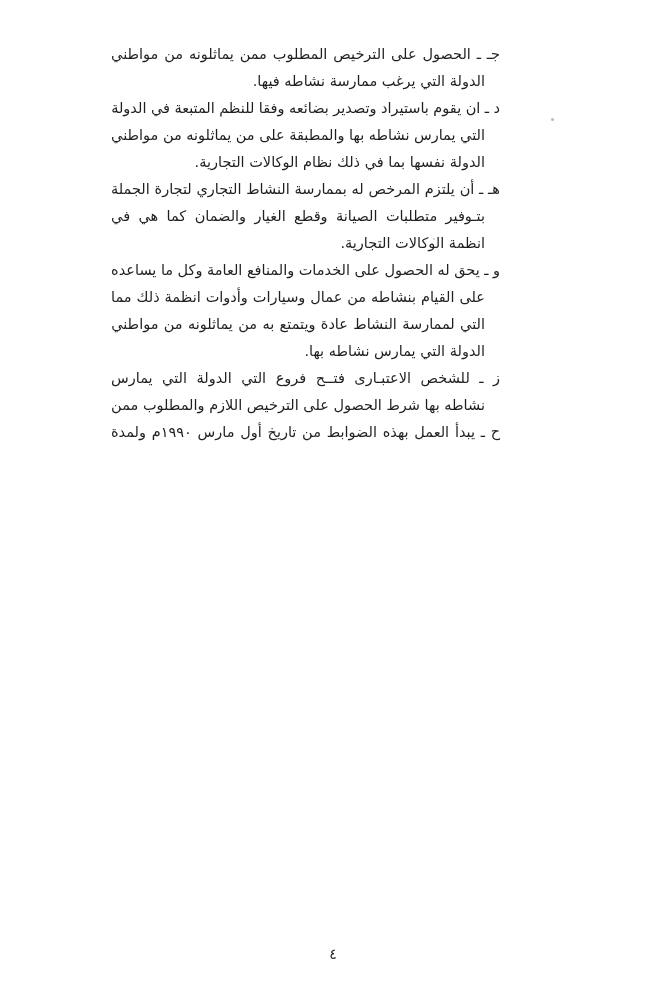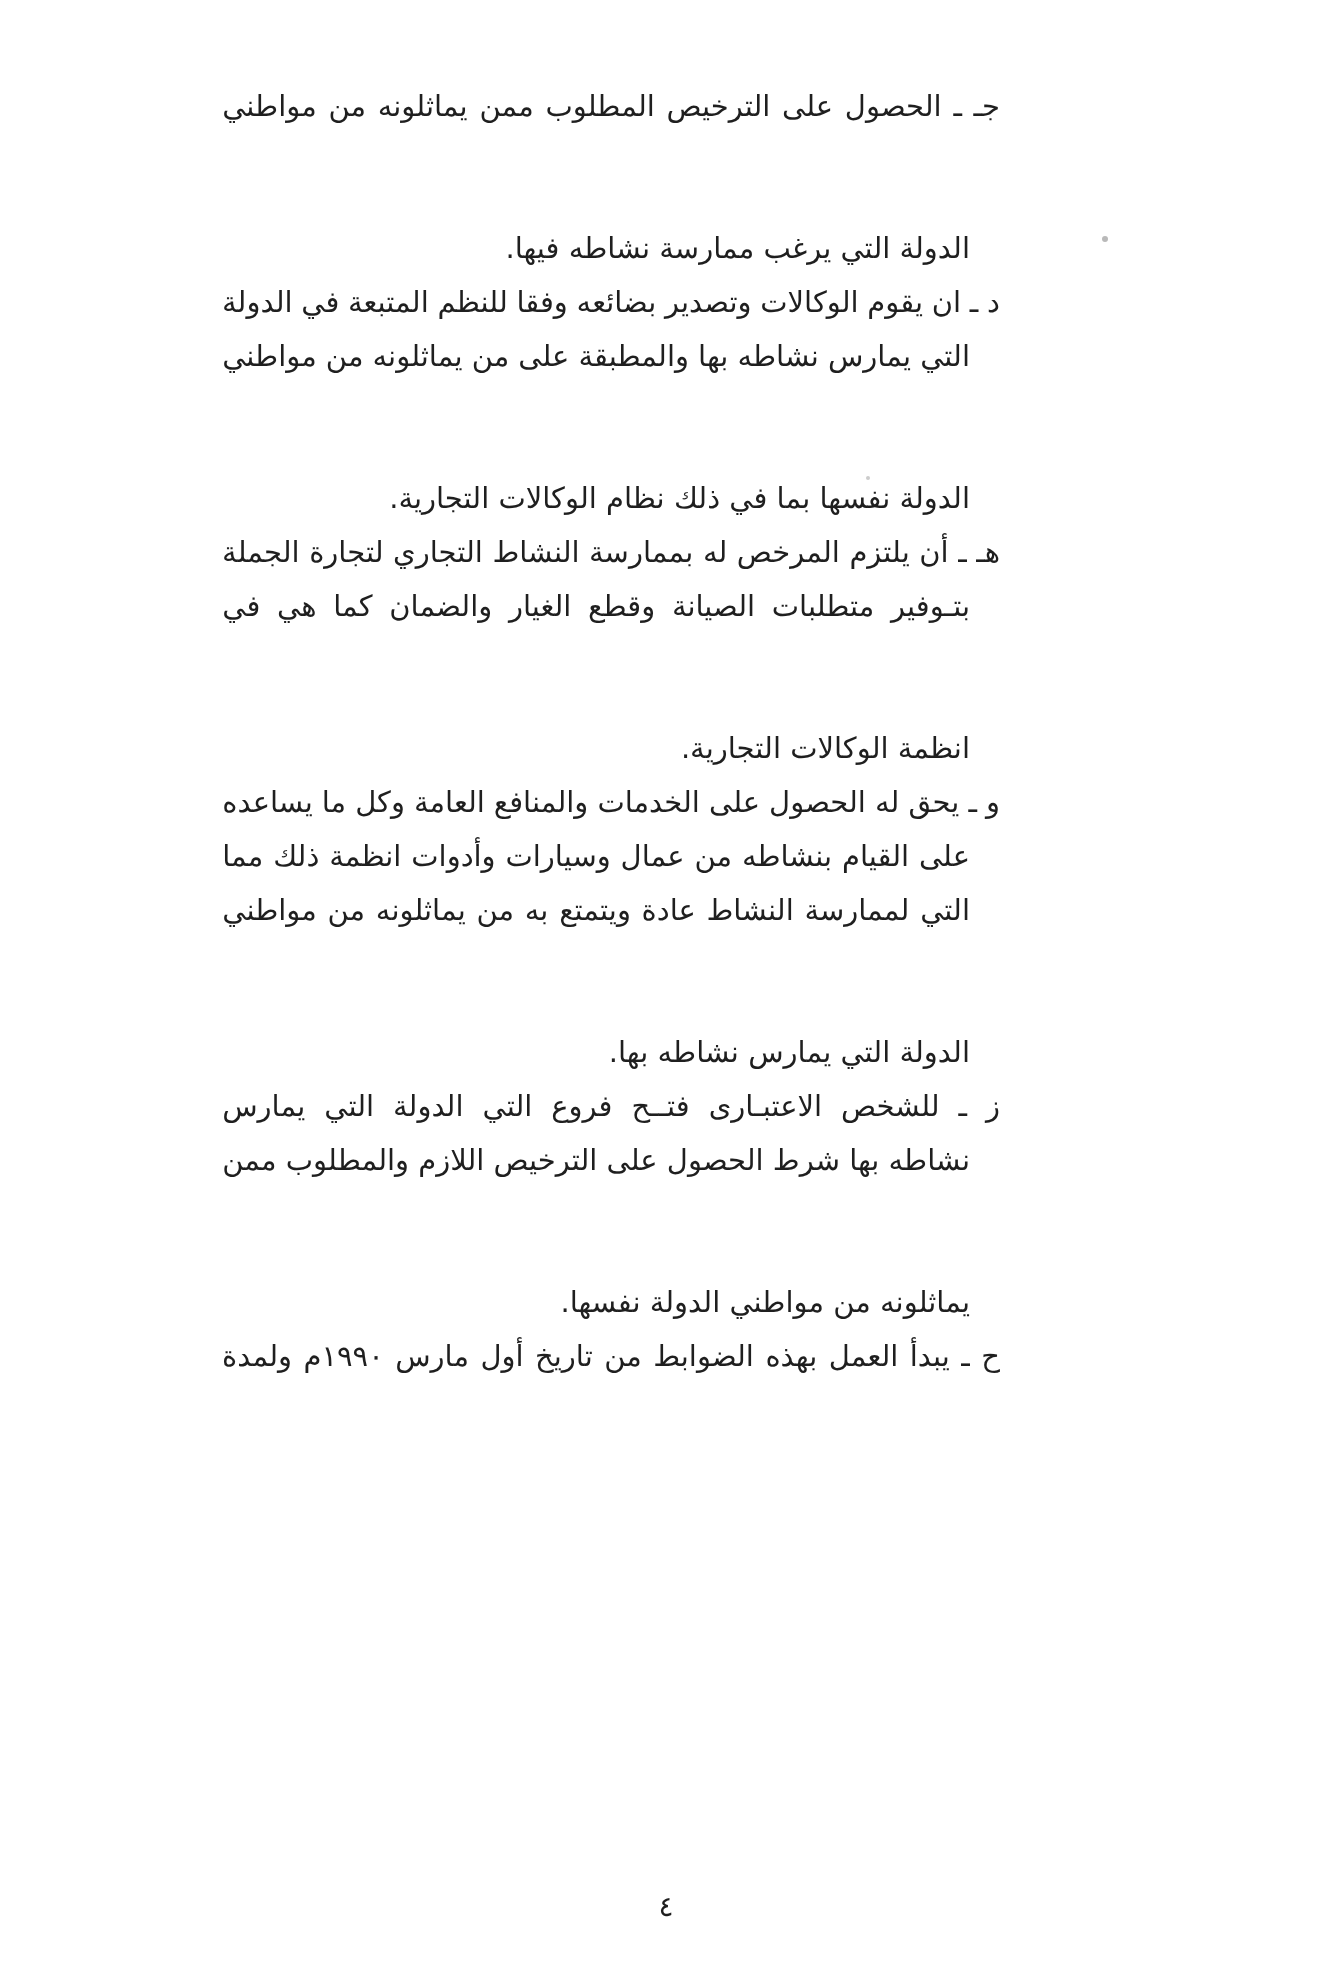--- a/index.html
+++ b/index.html
@@ -35,21 +35,20 @@
   .line.just {
     display: flex;
     justify-content: space-between;
     align-items: baseline;
   }
   .line.mid, .line.last {
     margin-right: 15px;
   }
   .line.last {
     text-align: right;
-    margin-top: 44px;
   }
   .marker, .dash { white-space: nowrap; }
   .page-number {
     position: absolute;
     top: 946px;
     left: 0;
     right: 0;
     text-align: center;
     font-size: 14px;
     color: var(--ink, #1f1f1f);
@@ -81,21 +80,21 @@
           <span>مواطني</span>
         </div>
         <div class="line last">الدولة التي يرغب ممارسة نشاطه فيها.</div>
       </div>
       <div class="item">
         <div class="line first just">
           <span class="marker">د</span>
           <span class="dash">ـ</span>
           <span>ان</span>
           <span>يقوم</span>
-          <span>الوكالات</span>
+          <span>باستيراد</span>
           <span>وتصدير</span>
           <span>بضائعه</span>
           <span>وفقا</span>
           <span>للنظم</span>
           <span>المتبعة</span>
           <span>في</span>
           <span>الدولة</span>
         </div>
         <div class="line mid just">
           <span>التي</span>
@@ -196,21 +195,20 @@
           <span>نشاطه</span>
           <span>بها</span>
           <span>شرط</span>
           <span>الحصول</span>
           <span>على</span>
           <span>الترخيص</span>
           <span>اللازم</span>
           <span>والمطلوب</span>
           <span>ممن</span>
         </div>
-        <div class="line last">يماثلونه من مواطني الدولة نفسها.</div>
       </div>
       <div class="item">
         <div class="line first just">
           <span class="marker">ح</span>
           <span class="dash">ـ</span>
           <span>يبدأ</span>
           <span>العمل</span>
           <span>بهذه</span>
           <span>الضوابط</span>
           <span>من</span>

